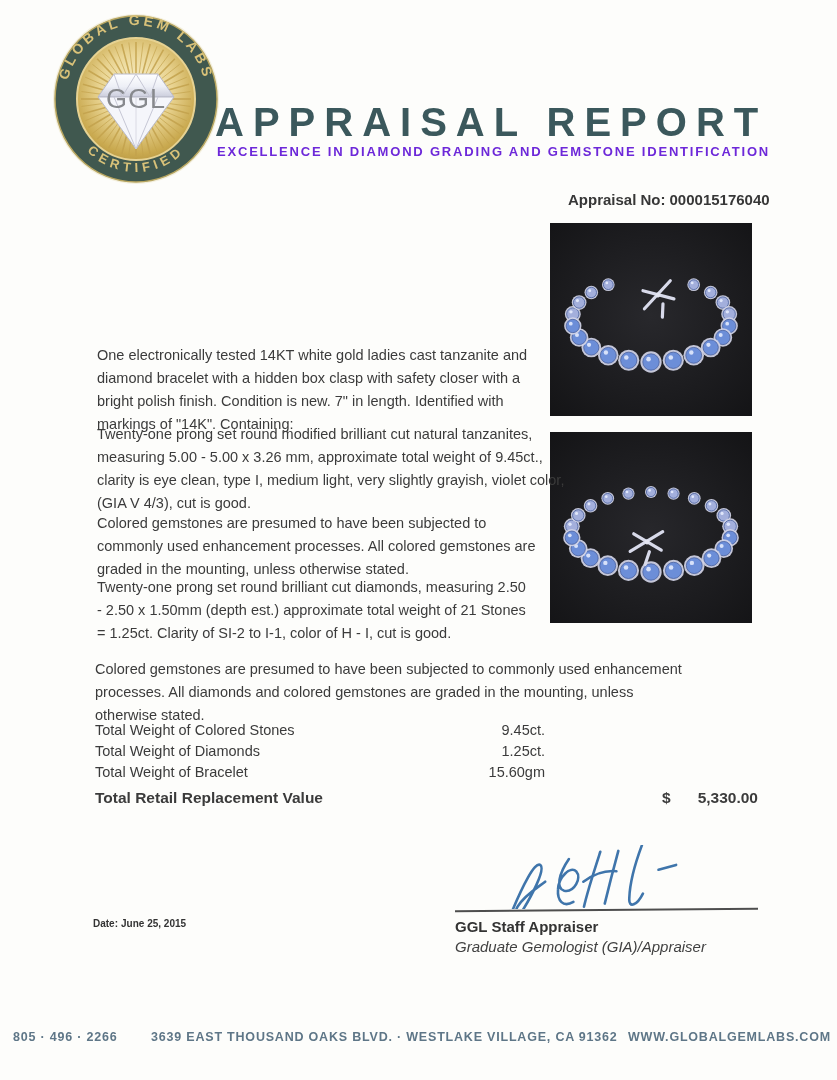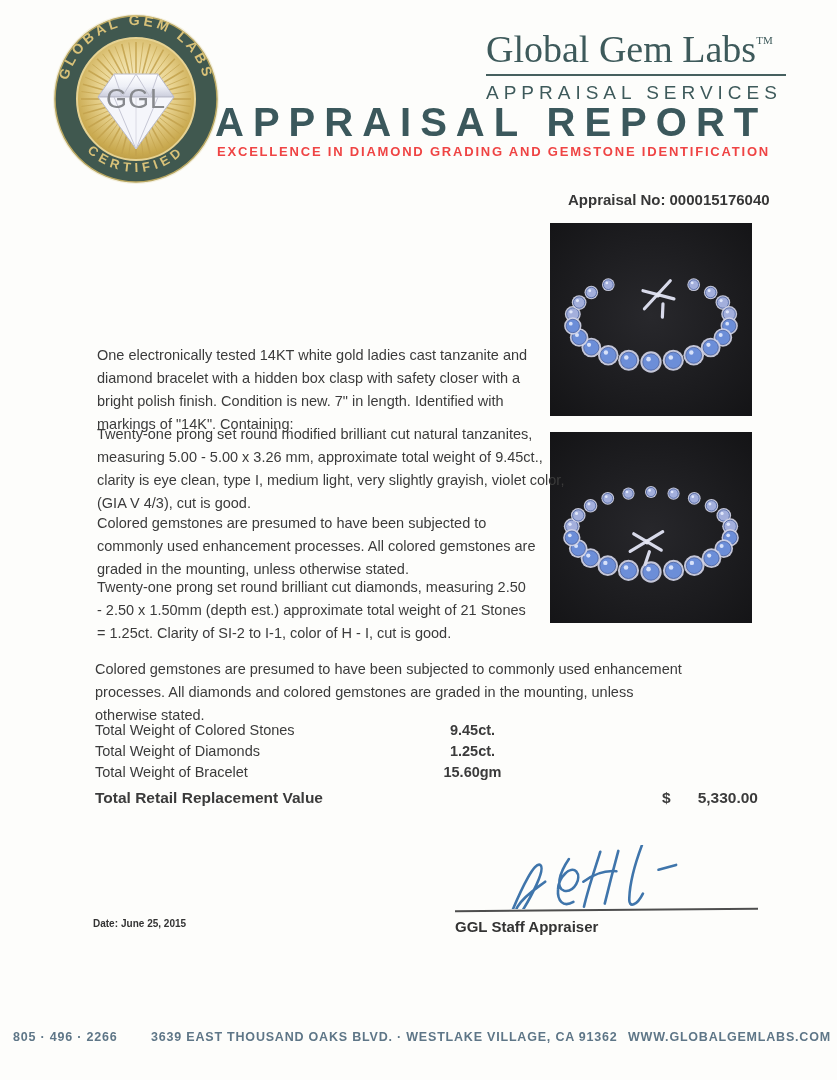--- a/index.html
+++ b/index.html
@@ -15,42 +15,42 @@
   .seal-arc-bot { font:bold 13px "Liberation Sans",sans-serif; letter-spacing:4.5px; fill:#d9c279; }
   .seal-mono { font:27px "Liberation Sans",sans-serif; letter-spacing:1px; fill:#87898d; }
   .brand { position:absolute; left:486px; top:27px; width:300px; }
   .brand-name { font-family:"Liberation Serif",serif; font-size:38px; color:#3e5a5b; white-space:nowrap; }
   .brand-tm { font-size:11px; vertical-align:18px; letter-spacing:0; color:#3e5a5b; }
   .brand-rule { border:0; border-top:2px solid #46605f; margin:3px 0 6px 0; width:300px; }
   .brand-sub { font-size:19px; letter-spacing:5px; color:#3e5a5b; white-space:nowrap; }
   .report-title { position:absolute; left:215px; top:100px; font-size:40px; font-weight:bold;
                   letter-spacing:9px; color:#3b585c; white-space:nowrap; }
   .report-tagline { position:absolute; left:217px; top:144px; font-size:13px; font-weight:bold;
-                    letter-spacing:1.8px; color:#ef4444; white-space:nowrap; }
+                    letter-spacing:1.8px; color:#6d28d9; white-space:nowrap; }
   .appraisal-no { position:absolute; left:568px; top:191px; font-size:15px; font-weight:bold; color:#373737; }
   .appraisal-no span { margin-right:4px; }
   
   .photo { position:absolute; left:550px; width:202px; }
   .photo-1 { top:223px; height:193px; }
   .photo-2 { top:432px; height:191px; }
   .photo svg { width:100%; height:100%; display:block; }
   
   .purpose-block { position:absolute; left:100px; top:287px; font-size:14.5px; line-height:20px; }
   .purpose-row .lbl { display:inline-block; width:159px; }
   .purpose-row .val { font-weight:bold; }
   .para { position:absolute; font-size:14.5px; line-height:23px; color:#3b3b3b; }
   .para-1 { left:97px; top:344px; width:462px; }
   .para-2 { left:97px; top:423px; width:472px; }
   .para-3 { left:97px; top:512px; width:455px; }
   .para-4 { left:97px; top:576px; width:430px; }
   .para-full { left:95px; top:658px; width:600px; }
   
   .total-row { position:absolute; left:95px; width:460px; height:21px; font-size:14.5px; }
   .total-row .t-lbl { position:absolute; left:0; }
-  .total-row .t-val { position:absolute; left:305px; width:145px; text-align:center; font-weight:bold; }
+  .total-row .t-val { position:absolute; left:305px; width:145px; text-align:right; font-weight:normal; }
   .tr-0 { top:722px; } .tr-1 { top:743px; } .tr-2 { top:764px; }
   .grand-row { position:absolute; left:0; top:789px; width:837px; height:22px; font-size:15.5px; font-weight:bold; }
   .grand-lbl { position:absolute; left:95px; }
   .grand-cur { position:absolute; left:662px; }
   .grand-val { position:absolute; left:676px; width:82px; text-align:right; }
   
   .signature-svg { position:absolute; left:487px; top:845px; width:244px; height:64px; }
   .sig-line { position:absolute; left:455px; top:909px; width:303px; height:2px; background:#4e4e4e; transform:rotate(-0.5deg); }
   .sig-name { position:absolute; left:455px; top:918px; font-size:15px; font-weight:bold; color:#333; }
   .sig-title { position:absolute; left:455px; top:938px; font-size:15px; font-style:italic; color:#414141; }
@@ -141,25 +141,20 @@
       <polyline points="62,61 70,84 84,61 98,84 106,61" fill="none" stroke="#c6c7d5" stroke-width="1"></polyline>
       <polyline points="62,84 84,136" fill="none" stroke="#c6c7d5" stroke-width="1"></polyline>
       <polyline points="106,84 84,136" fill="none" stroke="#c6c7d5" stroke-width="1"></polyline>
       <polyline points="84,84 84,136" fill="none" stroke="#d3d4e0" stroke-width="0.8"></polyline>
     </g>
     <text class="seal-mono" x="84" y="95" text-anchor="middle">GGL</text>
     <text class="seal-arc-top"><textPath href="#arcTop" startOffset="50%" text-anchor="middle">GLOBAL GEM LABS</textPath></text>
     <text class="seal-arc-bot"><textPath href="#arcBot" startOffset="50%" text-anchor="middle">CERTIFIED</textPath></text>
   </svg>
 
-  <div class="brand">
-    <div class="brand-name"><span>Global Gem Labs</span><sup class="brand-tm">TM</sup></div>
-    <hr class="brand-rule">
-    <div class="brand-sub">APPRAISAL SERVICES</div>
-  </div>
 
   <div class="report-title">APPRAISAL REPORT</div>
   <div class="report-tagline">EXCELLENCE IN DIAMOND GRADING AND GEMSTONE IDENTIFICATION</div>
 
   <div class="appraisal-no">
     <span>Appraisal No:</span><span>000015176040</span>
   </div>
 
   <div class="photo photo-1">
     <svg id="photo1-svg" viewBox="0 0 202 193" role="img" aria-label="tanzanite and diamond bracelet - top view on black background">
@@ -390,20 +385,21 @@
       <path d="M84 10 C72 24 68 38 76 41 C86 44 95 30 90 23 C85 17 72 26 70 39 C68 50 73 58 84 53"></path>
       <path d="M116 6 C108 24 99 44 94 59"></path>
       <path d="M96 34 C108 27 120 25 130 27"></path>
       <path d="M134 7 C127 25 120 44 115 58"></path>
       <path d="M158 4 C149 22 142 41 140 55 C138 66 147 63 154 52"></path>
       <path d="M172 30 L190 27"></path>
     </g>
   </svg>
   <div class="sig-line"></div>
   <div class="sig-name">GGL Staff Appraiser</div>
+  <div class="sig-title">Graduate Gemologist (GIA)/Appraiser</div>
   <div class="date-line">
     <span>Date:</span><span>June 25, 2015</span>
   </div>
 
   <div class="footer-item f-phone">805 · 496 · 2266</div>
   <div class="footer-item f-address">3639 EAST THOUSAND OAKS BLVD. · WESTLAKE VILLAGE, CA 91362</div>
   <div class="footer-item f-website">WWW.GLOBALGEMLABS.COM</div>
 
 </div>
 

